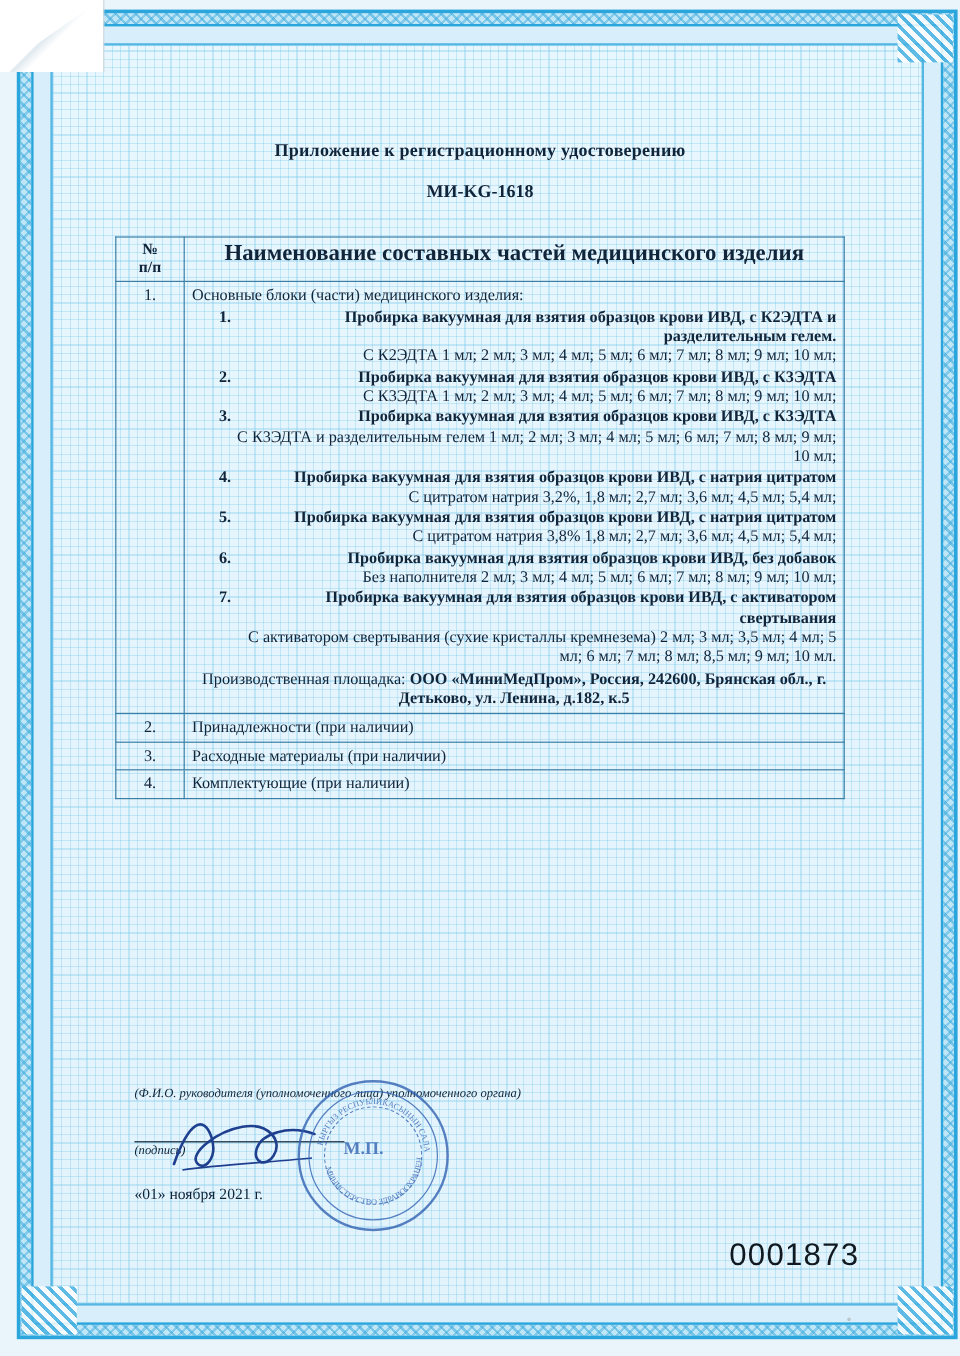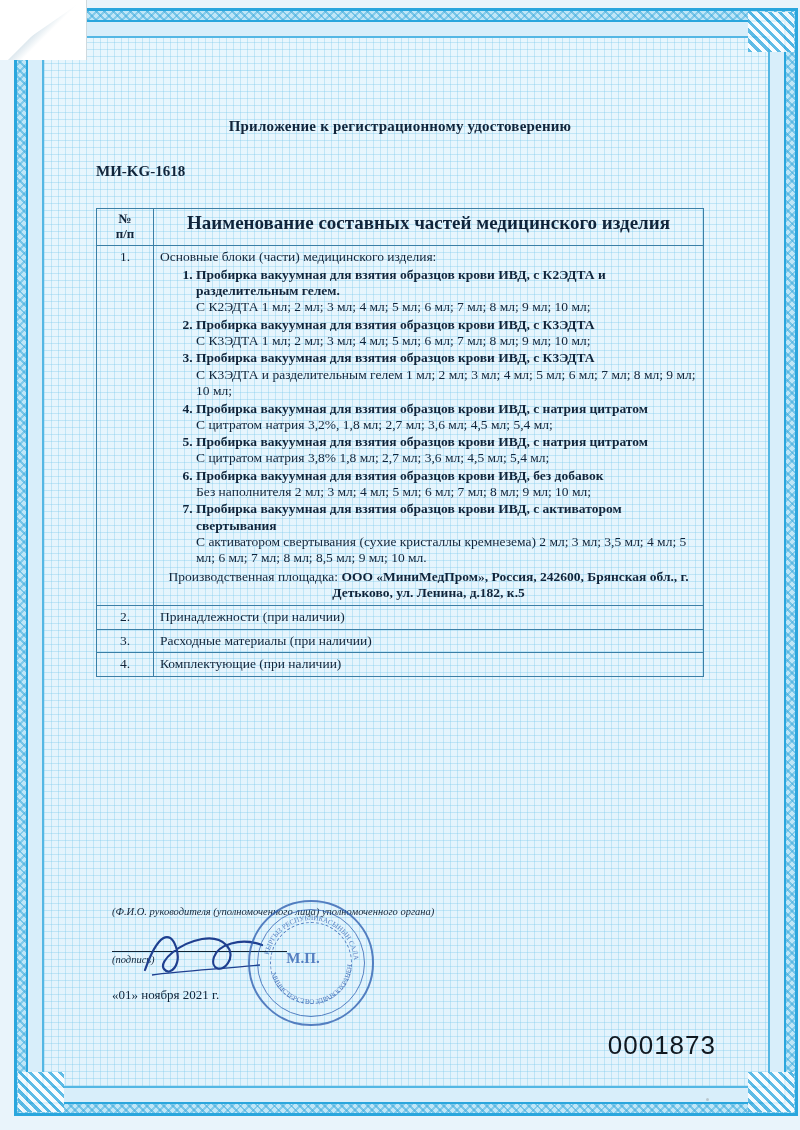--- a/index.html
+++ b/index.html
@@ -59,38 +59,38 @@
   }
   
   .content{
     position:absolute;left:96px;top:118px;width:608px;
     color:#10243a;
   }
   .title{
     text-align:center;font-weight:bold;font-size:15px;letter-spacing:.2px;
   }
   .reg-no{
-    text-align:left;font-weight:bold;font-size:15px;margin-top:28px;
+    text-align:center;font-weight:bold;font-size:15px;margin-top:17px;
   }
   table.parts{
     margin-top:28px;width:608px;border-collapse:collapse;
     font-size:13.5px;
   }
   table.parts td,table.parts th{
     border:1px solid #3b7fa6;
     vertical-align:top;
     padding:3px 6px;
   }
   th.col-no{width:44px;text-align:center;font-weight:bold;font-size:13px;}
   th.col-name{text-align:center;font-weight:bold;font-size:19px;}
   td.col-no{width:44px;text-align:center;}
   .hdr-line{display:block;line-height:1.15;}
   .lead{margin:0 0 2px 0;}
   ol.items{
-    margin:0 0 0 18px;padding-left:18px;
+    margin:0 0 0 18px;padding-left:18px;text-align:right;
   }
   ol.items > li{
     margin:0 0 1px 0;font-weight:bold;line-height:1.2;
   }
   ol.items > li .desc{
     font-weight:normal;display:block;line-height:1.22;
   }
   .prod-site{margin-top:2px;line-height:1.22;text-align:center;}
   .prod-site .b{font-weight:bold;}
   .simple-row{line-height:1.25;}

